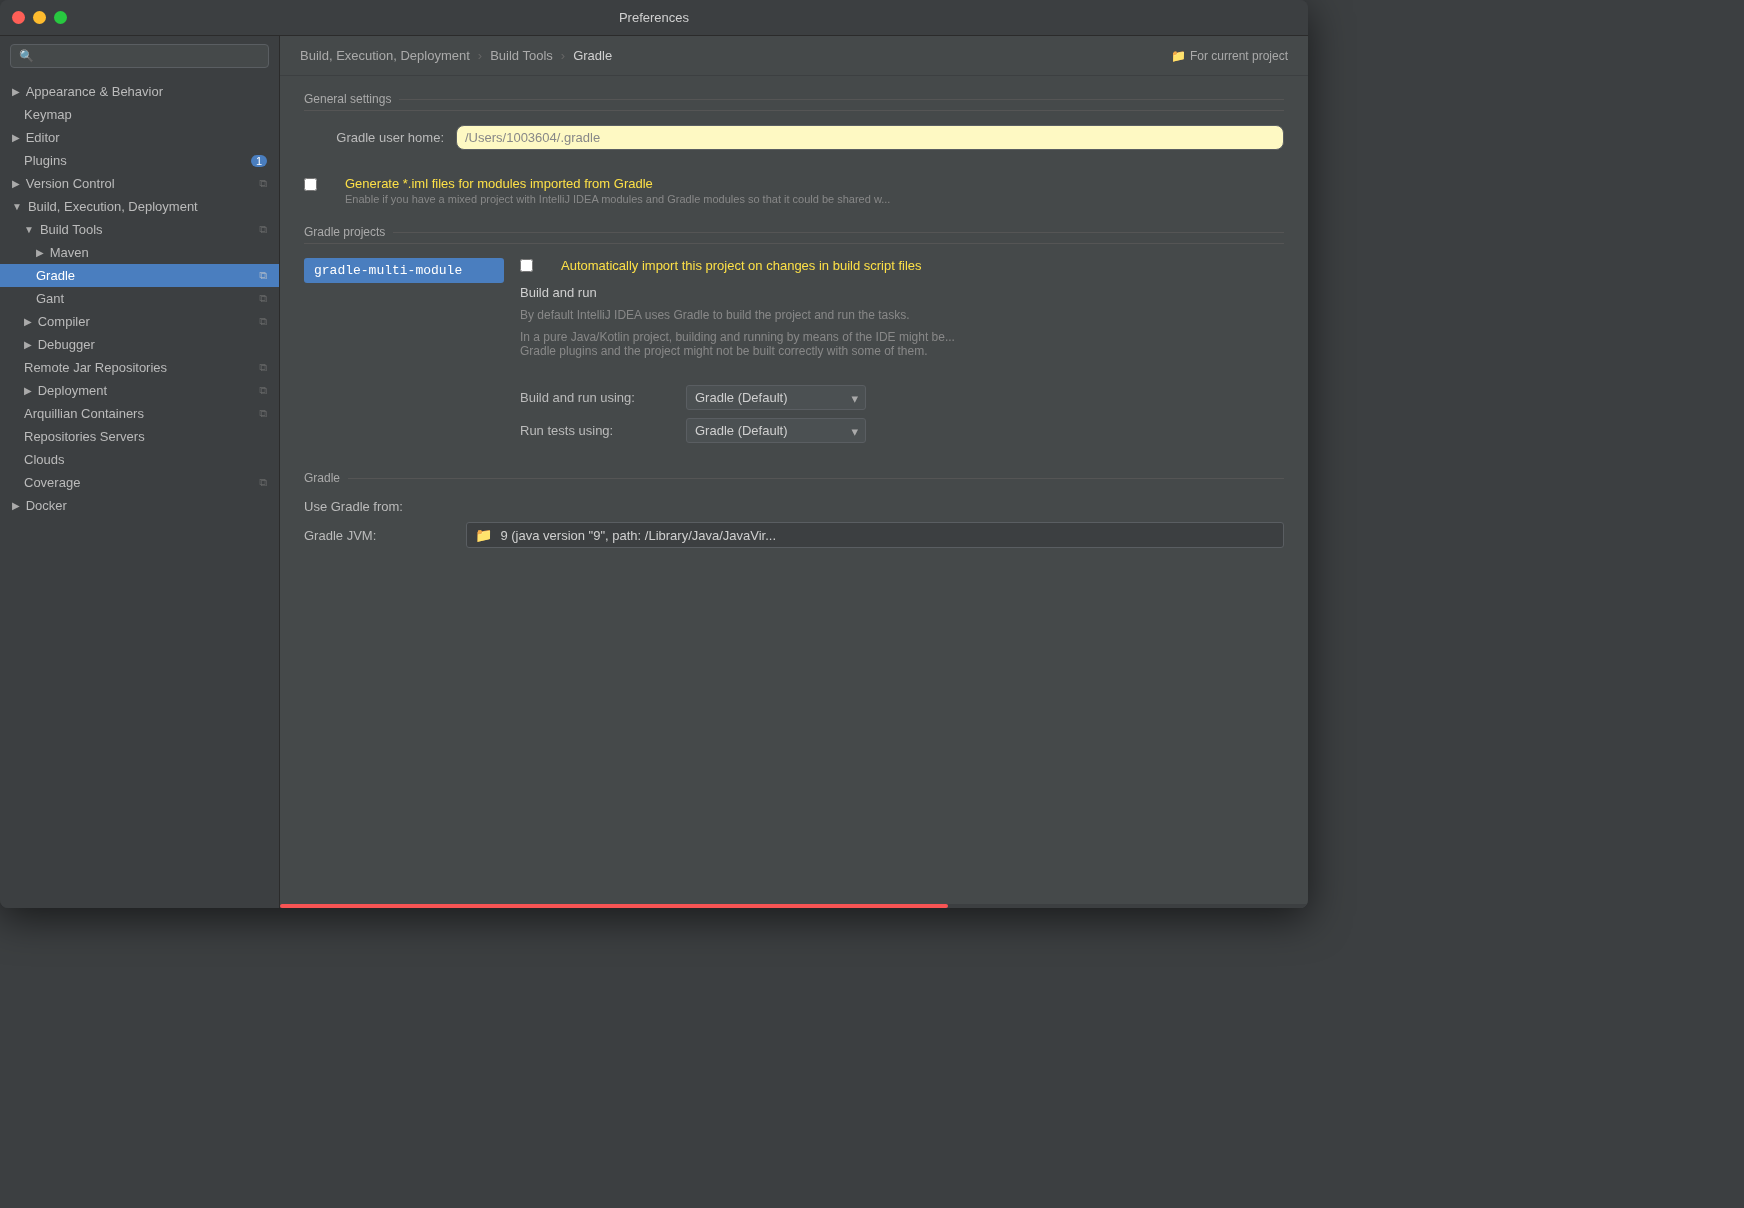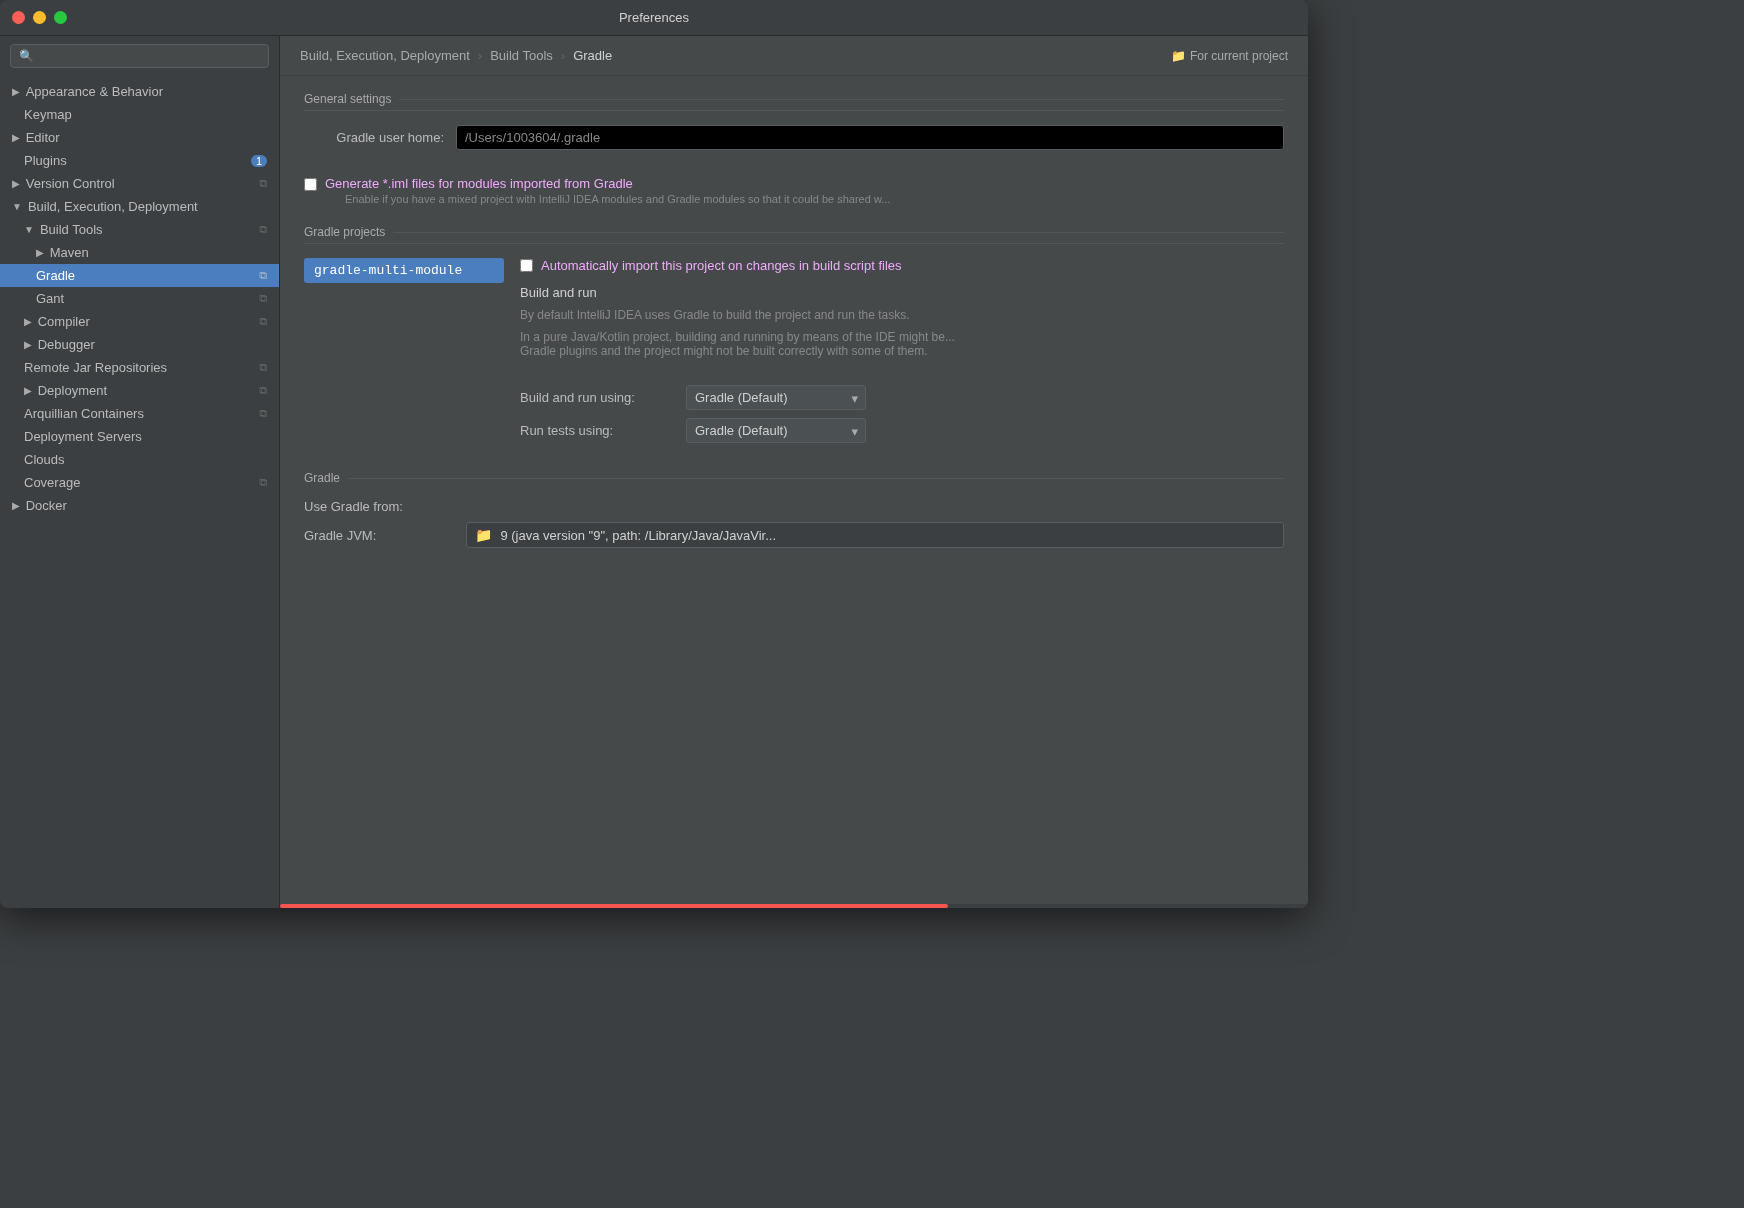--- a/index.html
+++ b/index.html
@@ -176,23 +176,23 @@
       gap: 12px;
     }
     .form-label {
       color: #bbbbbb;
       font-size: 13px;
       min-width: 140px;
       text-align: right;
     }
     .form-input {
       flex: 1;
-      background: #000000;
+      background: #fef9c3;
       border: 1px solid #5a5e62;
-      border-radius: 3px;
+      border-radius: 8px;
       color: #aaa;
       padding: 4px 8px;
       font-size: 13px;
     }
     .hint-text {
       color: #888;
       font-size: 11px;
       padding-left: 152px;
       margin-bottom: 14px;
     }
@@ -201,21 +201,22 @@
       align-items: flex-start;
       margin-bottom: 6px;
       gap: 8px;
     }
     .checkbox-row input[type=checkbox] {
       margin-top: 2px;
       accent-color: #4a7ebf;
     }
     .checkbox-label {
       font-size: 13px;
-      color: #f0abfc;
+      color: #fde047;
+      margin-left: 20px;
     }
     .checkbox-hint {
       font-size: 11px;
       color: #888;
       margin-top: 2px;
       padding-left: 20px;
     }
     .section-block {
       margin-bottom: 20px;
     }
@@ -443,21 +444,21 @@
         <span>Deployment</span>
         <span class="copy-icon">⧉</span>
       </div>
 
       <div class="nav-item indent1">
         <span>Arquillian Containers</span>
         <span class="copy-icon">⧉</span>
       </div>
 
       <div class="nav-item indent1">
-        <span>Deployment Servers</span>
+        <span>Repositories Servers</span>
       </div>
 
       <div class="nav-item indent1">
         <span>Clouds</span>
       </div>
 
       <div class="nav-item indent1">
         <span>Coverage</span>
         <span class="copy-icon">⧉</span>
       </div>

